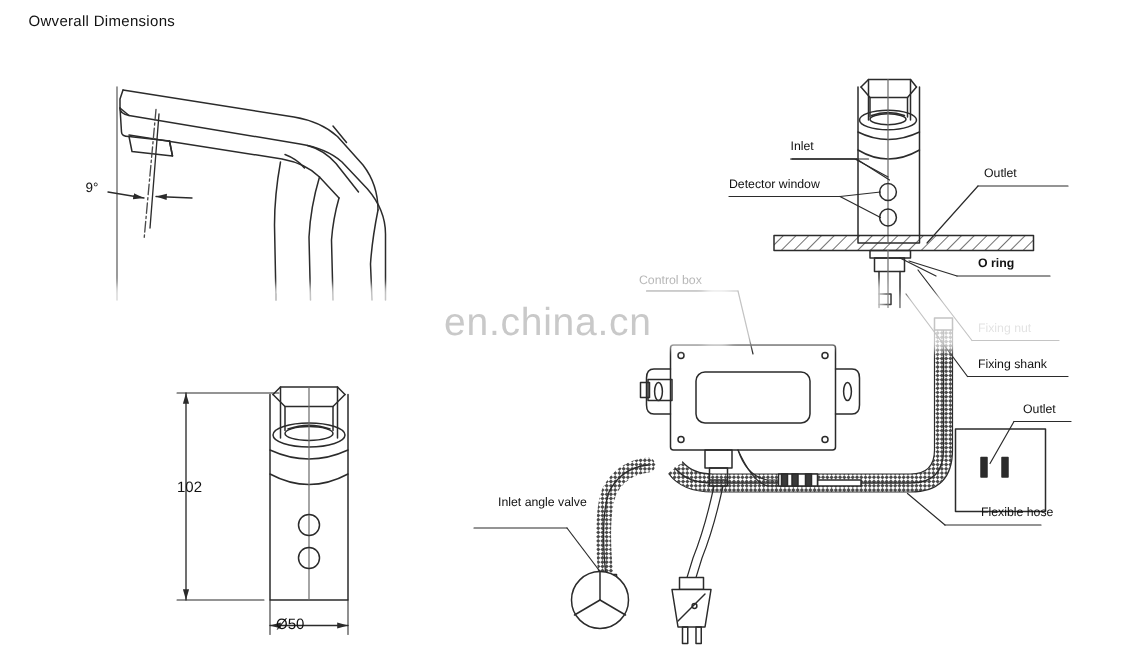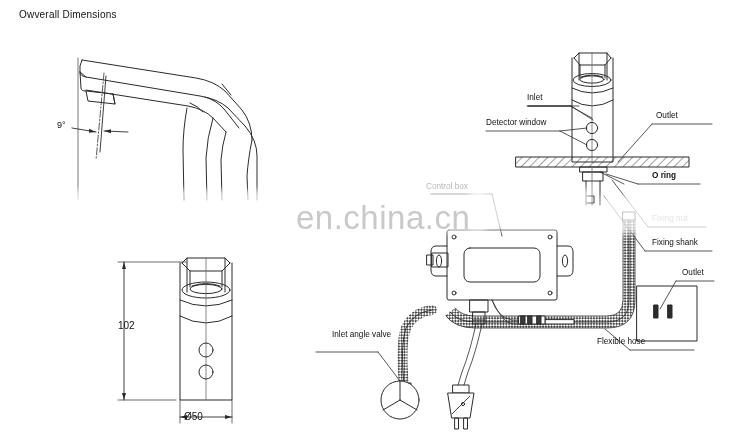--- a/index.html
+++ b/index.html
@@ -40,21 +40,21 @@
     color:#111;
     white-space:nowrap;
   }
   #dim-height{left:118px;top:320px;}
   #dim-diameter{left:184px;top:411px;}
   #angle-text{left:57px;top:120px;font-size:9px;}
 
   .watermark{
     position:absolute;
     left:296px;top:199px;
-    font-size:33px;
+    font-size:26px;
     color:#c9c9c9;
     letter-spacing:0.5px;
     font-family:"Liberation Sans", sans-serif;
     white-space:nowrap;
     pointer-events:none;
   }
   .wm-blur{
     position:absolute;
     background:rgba(255,255,255,0.72);
     pointer-events:none;
@@ -325,21 +325,21 @@
   <div class="lbl" style="left:652px;top:171px;font-weight:bold;">O ring</div>
 
   <div class="lbl" style="left:652px;top:214px;color:#9a9a9a;">Fixing nut</div>
 
   <div class="lbl" style="left:652px;top:238px;">Fixing shank</div>
 
   <div class="lbl" style="left:682px;top:268px;">Outlet</div>
 
   <div class="lbl" style="left:426px;top:182px;color:#b5b5b5;text-align:right;">Control box</div>
 
-  <div class="lbl" style="left:597px;top:337px;">Flexible hose</div>
+  <div class="lbl" style="left:654px;top:337px;">Flexible hose</div>
 
   <div class="lbl two" style="left:316px;top:330px;padding-left:16px;">Inlet angle valve</div>
 
   <div class="wm-blur" style="left:286px;top:192px;width:200px;height:40px;"></div>
   <div class="wm-blur" style="left:470px;top:188px;width:120px;height:42px;"></div>
   <div class="wm-blur" style="left:600px;top:196px;width:150px;height:38px;"></div>
   <div class="wm-blur" style="left:60px;top:190px;width:230px;height:36px;"></div>
 
   <div class="watermark">en.china.cn</div>
 

